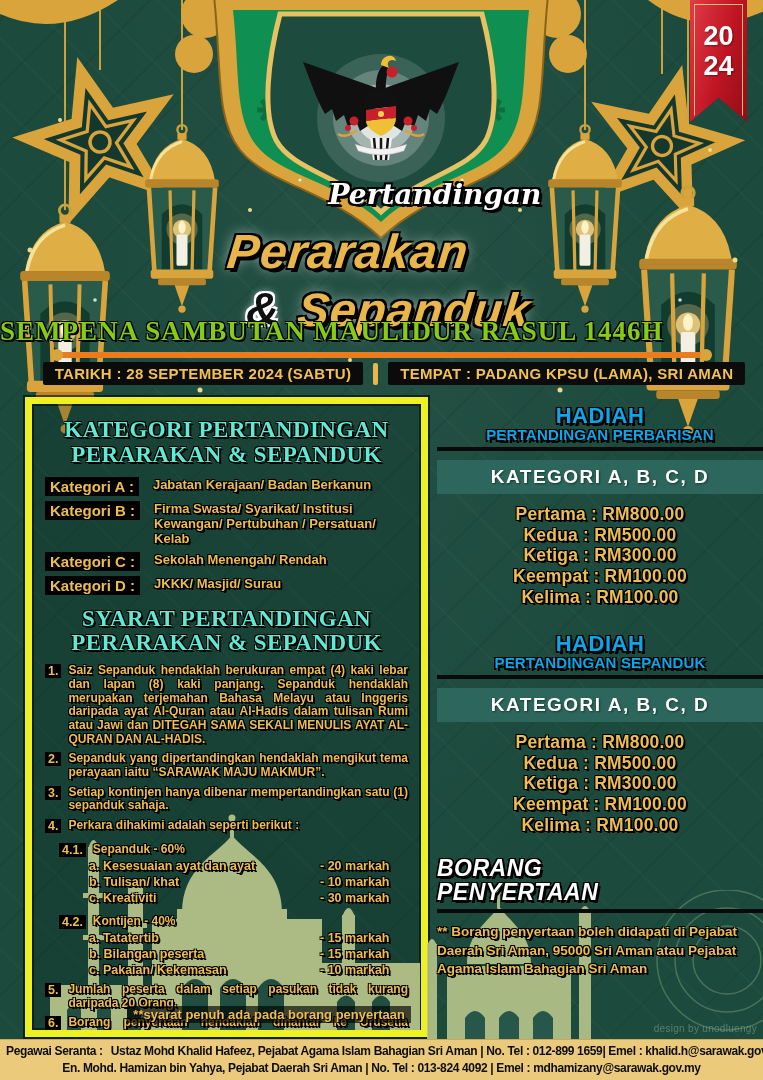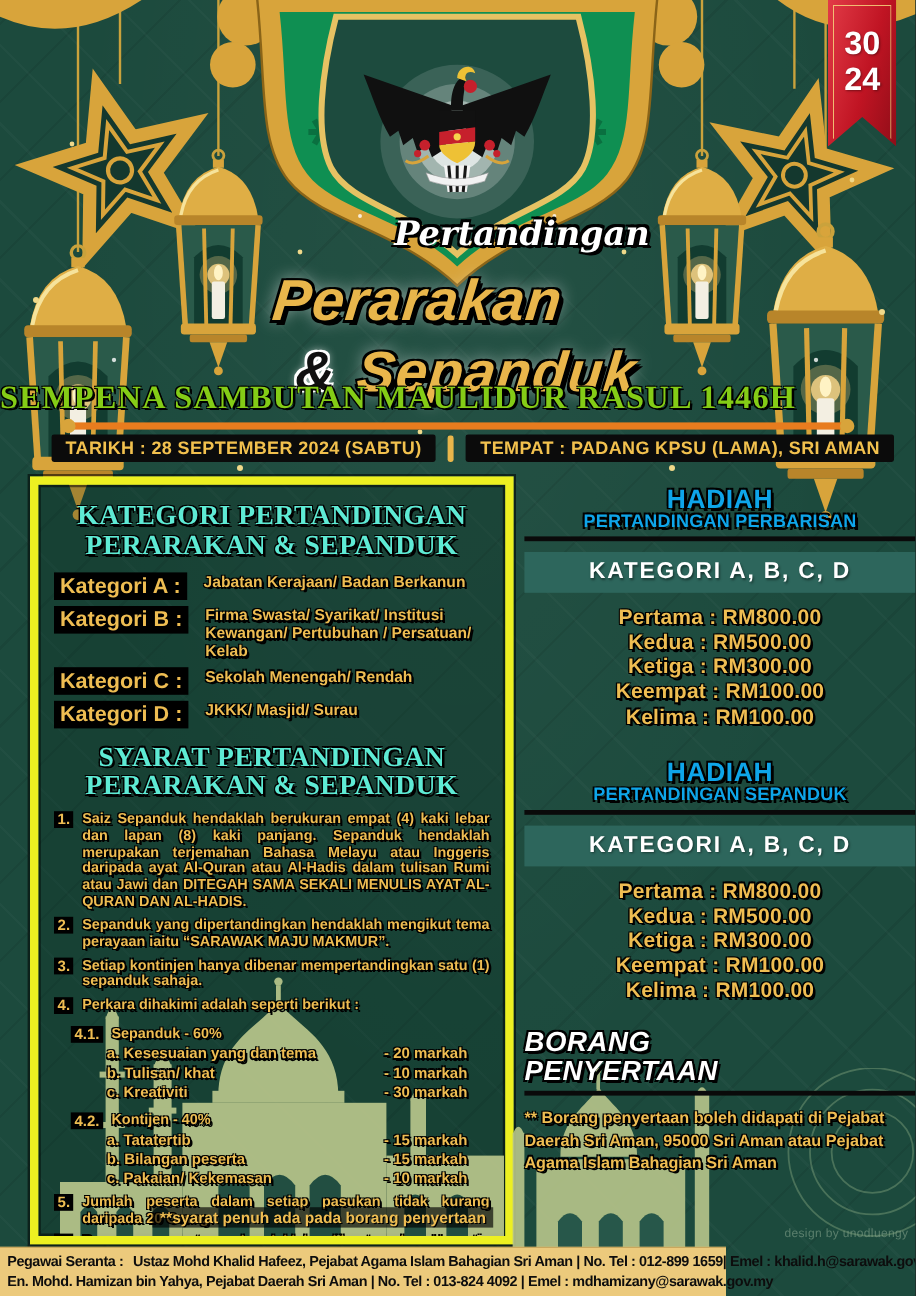--- a/index.html
+++ b/index.html
@@ -55,21 +55,21 @@
     box-shadow:0 0 0 2px rgba(0,0,0,.55), inset 0 0 0 2px rgba(0,0,0,.5);overflow:hidden;}
   .leftbox .mosque{position:absolute;left:0;bottom:0;z-index:0;}
   .lb-content{position:relative;z-index:1;padding:10px 13px 26px 13px;display:flex;flex-direction:column;}
   .serif-h{font-family:"Liberation Serif",serif;font-weight:bold;color:#5eead4;text-align:center;
     font-size:23px;line-height:1.08;letter-spacing:.4px;
     text-shadow:2px 2px 0 #000,-1px -1px 0 #000,1px -1px 0 #000,-1px 1px 0 #000;}
   .goldtxt{color:var(--goldtext);font-weight:bold;
     text-shadow:1px 1px 0 #000,-1px -1px 0 #000,1px -1px 0 #000,-1px 1px 0 #000,2px 2px 0 #000;}
   .cats{margin-top:9px;display:flex;flex-direction:column;gap:5px;}
   .cat-row{display:flex;gap:14px;align-items:flex-start;}
-  .cat-label{background:#000;color:var(--goldtext);font-weight:bold;font-size:18px;
+  .cat-label{background:#000;color:var(--goldtext);font-weight:bold;font-size:15px;
     padding:1px 5px;white-space:nowrap;flex:0 0 88px;}
   .cat-value{font-size:13px;line-height:1.18;}
   .syarat-h{margin-top:12px;}
   .rules{margin-top:8px;display:flex;flex-direction:column;gap:6px;}
   .rule{display:flex;gap:7px;align-items:flex-start;}
   .rnum{background:#000;color:var(--goldtext);font-weight:bold;font-size:12.5px;padding:0 3px;flex:0 0 auto;}
   .rtext{font-size:12px;line-height:1.14;text-align:justify;}
   .score-group{margin-top:4px;}
   .score-head{display:flex;gap:7px;padding-left:14px;}
   .score-rows{display:flex;flex-direction:column;gap:2px;margin-top:2px;}
@@ -99,21 +99,21 @@
   .borang-h{color:#fff;font-weight:bold;font-style:italic;text-transform:uppercase;font-size:23px;
     line-height:1.02;letter-spacing:.5px;text-align:left;
     text-shadow:2.5px 2.5px 0 #000,-1.5px -1.5px 0 #000,1.5px -1.5px 0 #000,-1.5px 1.5px 0 #000;}
   .borang-note{margin-top:10px;color:var(--goldtext);font-weight:bold;font-size:13.5px;line-height:1.35;
     text-shadow:1px 1px 0 #000,-1px -1px 0 #000,1px -1px 0 #000,-1px 1px 0 #000,2px 2px 0 #000;}
 
   .watermark{position:absolute;right:6px;top:1023px;z-index:3;color:rgba(140,170,145,.55);
     font-size:10px;letter-spacing:.3px;}
 
   
-  .footer{position:absolute;left:0;bottom:0;width:605px;height:41px;background:var(--footer);z-index:5;
+  .footer{position:absolute;left:0;bottom:0;width:763px;height:41px;background:var(--footer);z-index:5;
     border-top:1px solid #c9a75d;display:flex;flex-direction:column;justify-content:center;padding:1px 6px;}
   .f-line{color:#0d0d0d;font-weight:bold;font-size:12px;letter-spacing:-0.35px;white-space:nowrap;line-height:1.45;}
   .f-line1{display:flex;gap:8px;}
   .f-line2{text-align:center;}
 </style>
 </head>
 <body>
 
 <div class="poster">
   <div class="pattern"></div>
@@ -266,21 +266,21 @@
         <circle cx="95" cy="300" r="1.8"></circle>
         <circle cx="680" cy="300" r="1.8"></circle>
         <circle cx="300" cy="180" r="1.6"></circle>
         <circle cx="462" cy="180" r="1.6"></circle>
       </g>
   </svg>
 
   <div class="ribbon">
     <div class="ribbon-inner"></div>
     <div class="ribbon-year">
-      <div>30</div>
+      <div>20</div>
       <div>24</div>
     </div>
   </div>
 
   <div class="t-script">Pertandingan</div>
   <div class="t-main t-line1">Perarakan</div>
   <div class="t-amp">&amp;</div>
   <div class="t-main t-line2">Sepanduk</div>
   <div class="t-sub">SEMPENA SAMBUTAN MAULIDUR RASUL 1446H</div>
   <div class="t-rule"></div>
@@ -370,21 +370,21 @@
           <span class="rtext goldtxt">Perkara dihakimi adalah seperti berikut :</span>
         </div>
 
         <div class="score-group">
           <div class="score-head">
             <span class="rnum">4.1.</span>
             <span class="rtext goldtxt">Sepanduk - 60%</span>
           </div>
           <div class="score-rows">
             <div class="score-row">
-              <span class="score-name goldtxt">a. Kesesuaian yang dan tema</span>
+              <span class="score-name goldtxt">a. Kesesuaian ayat dan ayat</span>
               <span class="score-val goldtxt">- 20 markah</span>
             </div>
             <div class="score-row">
               <span class="score-name goldtxt">b. Tulisan/ khat</span>
               <span class="score-val goldtxt">- 10 markah</span>
             </div>
             <div class="score-row">
               <span class="score-name goldtxt">c. Kreativiti</span>
               <span class="score-val goldtxt">- 30 markah</span>
             </div>

